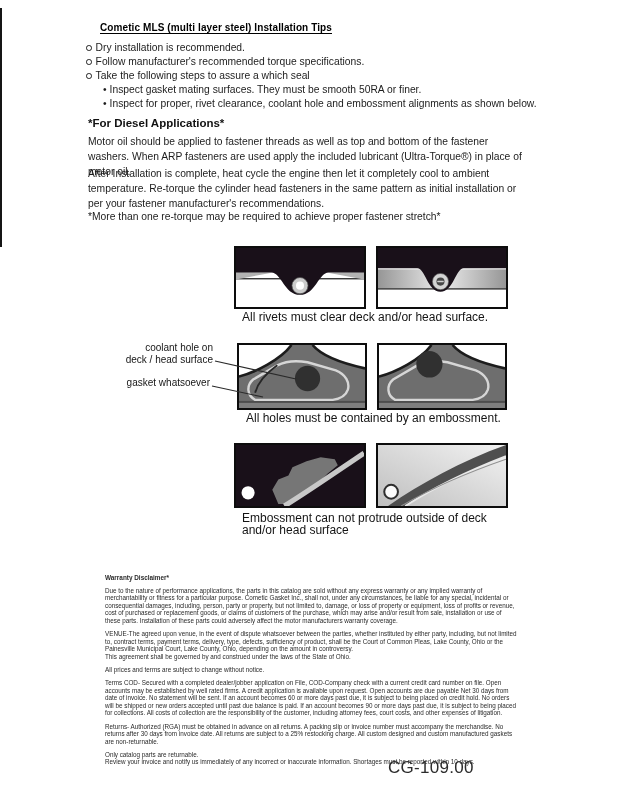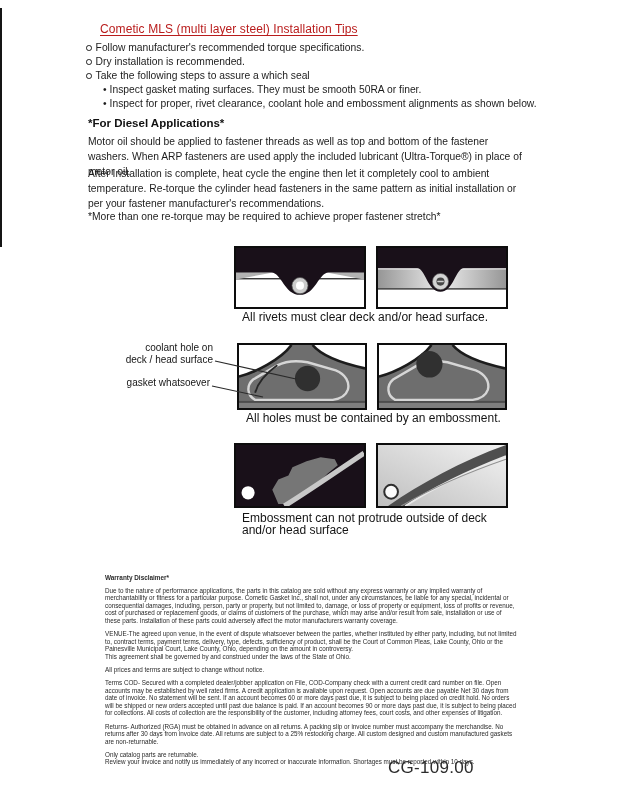--- a/index.html
+++ b/index.html
@@ -3,21 +3,21 @@
 <meta charset="utf-8">
 <style>
   html,body{margin:0;padding:0;background:#ffffff;}
   .page{position:relative;width:618px;height:800px;background:#ffffff;overflow:hidden;
         font-family:"Liberation Sans", sans-serif;color:#1c1c1c;}
   .abs{position:absolute;}
   .pre{white-space:pre-line;}
 
   .scanline{position:absolute;left:0;top:8px;width:1.5px;height:239px;background:#151515;}
 
-  .title{left:100px;top:22px;font-size:12px;font-weight:normal;color:#b91c1c;
+  .title{left:100px;top:22px;font-size:10px;font-weight:bold;color:#000000;
          text-decoration:underline;text-underline-offset:2px;letter-spacing:.1px;}
 
   .tips{left:86px;top:42px;width:460px;}
   .tip{display:flex;align-items:flex-start;margin-bottom:2.6px;font-size:10.3px;line-height:11.5px;}
   .tip .circ{flex:0 0 auto;width:3.6px;height:3.6px;border:1px solid #222;border-radius:50%;
              margin:3px 4px 0 0;}
   .subtip{display:flex;align-items:flex-start;margin:0 0 2.6px 17px;font-size:10.3px;line-height:11.5px;}
   .subtip .dot{flex:0 0 auto;font-size:10.3px;line-height:11.5px;margin-right:3px;}
 
   .h2{left:88px;top:117px;font-size:11.5px;font-weight:bold;color:#111;}
@@ -44,25 +44,25 @@
 
 <div class="page">
 
   <div class="scanline"></div>
 
   <div class="abs title">Cometic MLS (multi layer steel) Installation Tips</div>
 
   <div class="abs tips">
     <div class="tip">
       <span class="circ"></span>
-      <span>Follow manufacturer's recommended torque specifications.</span>
+      <span>Dry installation is recommended.</span>
     </div>
     <div class="tip">
       <span class="circ"></span>
-      <span>Dry installation is recommended.</span>
+      <span>Follow manufacturer's recommended torque specifications.</span>
     </div>
     <div class="tip">
       <span class="circ"></span>
       <span>Take the following steps to assure a which seal</span>
     </div>
     <div class="subtip">
       <span class="dot">•</span>
       <span>Inspect gasket mating surfaces.  They must be smooth 50RA or finer.</span>
     </div>
     <div class="subtip">

